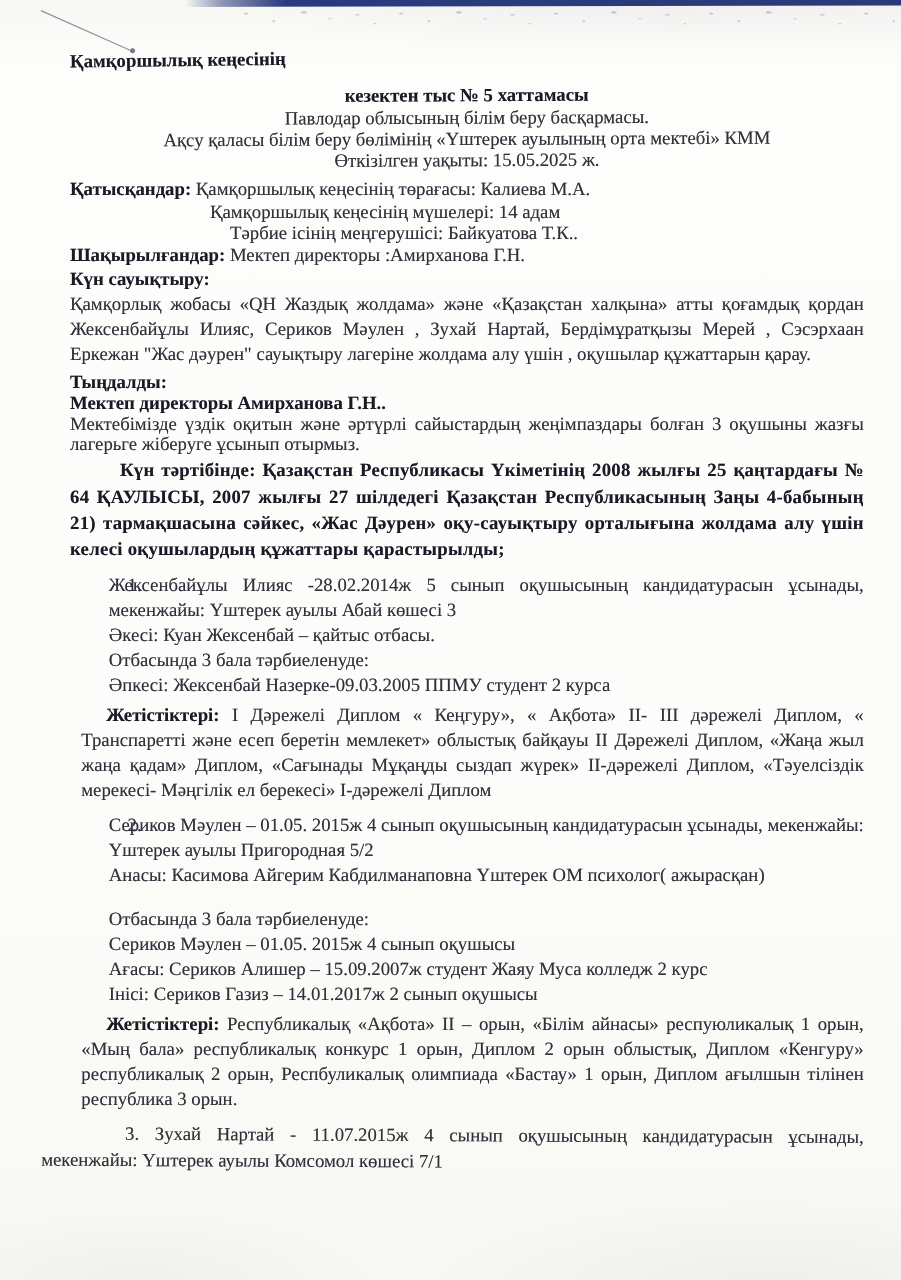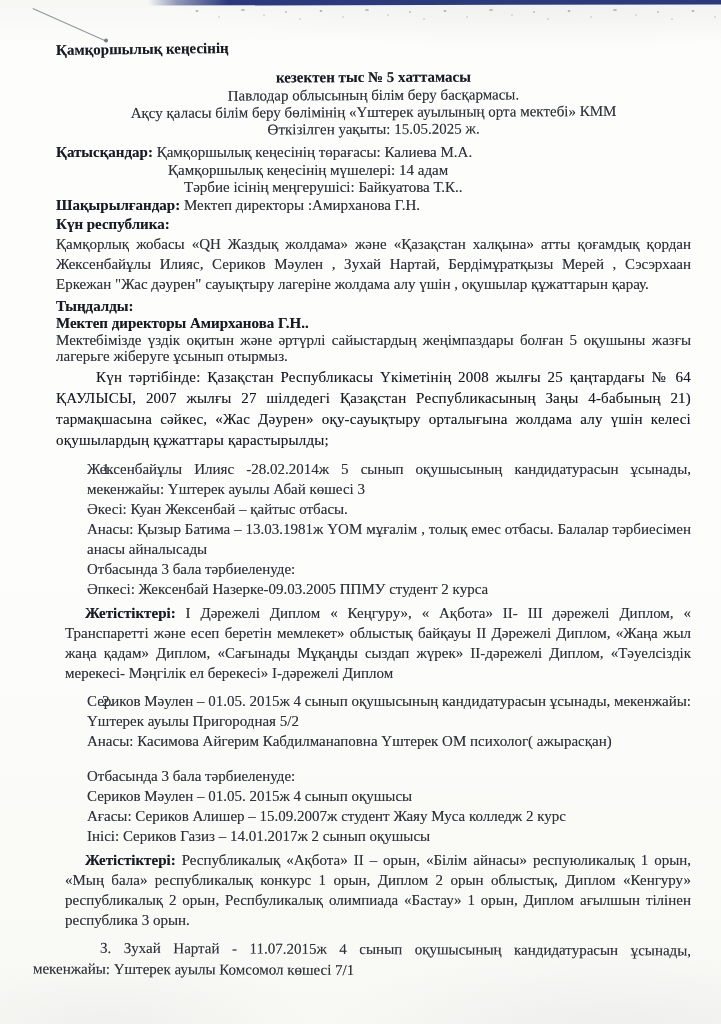--- a/index.html
+++ b/index.html
@@ -64,21 +64,21 @@
   .kv .indent1 { padding-left: 112px; }
   .kv .indent2 { padding-left: 128px; }
 
   .agenda-label { font-weight: bold; color: #181b26; line-height: 17px; margin-top: 3px; }
   .para { text-align: justify; margin: 0; }
   .agenda-text { line-height: 20px; margin: 1px 0 4px 0; }
 
   .heard-label, .heard-speaker { font-weight: bold; color: #181b26; line-height: 17px; }
   .heard-text { line-height: 16.5px; margin: 0 0 2px 0; }
 
-  .resolution { font-weight: normal; color: #181b26; line-height: 21px;
+  .resolution { font-weight: bold; color: #181b26; line-height: 21px;
                 text-indent: 40px; letter-spacing: 0.2px; margin: 1px 0 0 0; }
 
   .candidates { margin-top: 8px; }
   .cand { position: relative; padding-left: 31px; line-height: 20px; }
   .cand .num { position: absolute; left: 15px; }
   .cand-intro { position: relative; text-align: justify; }
   .cand-line { text-align: justify; }
   .gap-above { margin-top: 15px; }
   .ach { text-align: justify; line-height: 20px;
          margin: 4px 0 8px -22px; text-indent: 20px; }
@@ -112,37 +112,36 @@
         <span>Қамқоршылық кеңесінің төрағасы:   Калиева М.А.</span>
       </div>
       <div class="row indent1">Қамқоршылық кеңесінің мүшелері: 14 адам</div>
       <div class="row indent2">Тәрбие ісінің меңгерушісі:  Байкуатова Т.К..</div>
       <div class="row">
         <b>Шақырылғандар:</b>
         <span>Мектеп директоры :Амирханова Г.Н.</span>
       </div>
     </div>
 
-    <div class="agenda-label">Күн республика:</div>
+    <div class="agenda-label">Күн сауықтыру:</div>
     <p class="para agenda-text">Қамқорлық жобасы «QH Жаздық жолдама» және «Қазақстан халқына» атты қоғамдық қордан Жексенбайұлы Илияс, Сериков Мәулен , Зухай Нартай, Бердімұратқызы Мерей , Сэсэрхаан Еркежан "Жас дәурен" сауықтыру лагеріне жолдама алу үшін , оқушылар құжаттарын қарау.</p>
 
     <div class="heard-label">Тыңдалды:</div>
     <div class="heard-speaker">Мектеп директоры  Амирханова Г.Н..</div>
-    <p class="para heard-text">Мектебімізде үздік оқитын және әртүрлі сайыстардың жеңімпаздары болған  5  оқушыны жазғы лагерьге жіберуге ұсынып отырмыз.</p>
+    <p class="para heard-text">Мектебімізде үздік оқитын және әртүрлі сайыстардың жеңімпаздары болған  3  оқушыны жазғы лагерьге жіберуге ұсынып отырмыз.</p>
     <p class="para resolution">Күн тәртібінде: Қазақстан Республикасы Үкіметінің 2008 жылғы 25 қаңтардағы № 64 ҚАУЛЫСЫ, 2007 жылғы 27 шілдедегі Қазақстан Республикасының Заңы 4-бабының 21) тармақшасына сәйкес, «Жас Дәурен» оқу-сауықтыру орталығына жолдама алу үшін келесі оқушылардың құжаттары қарастырылды;</p>
 
     <div class="candidates">
 
       <div class="cand">
         <div class="cand-intro">
           <span class="num">1.</span>
           <span>Жексенбайұлы Илияс -28.02.2014ж  5 сынып оқушысының кандидатурасын ұсынады, мекенжайы: Үштерек ауылы Абай көшесі 3</span>
         </div>
         <div class="cand-line">Әкесі: Куан Жексенбай  – қайтыс отбасы.</div>
-        <div class="cand-line">Анасы:  Қызыр Батима –  13.03.1981ж ҮОМ мұғалім , толық емес отбасы. Балалар тәрбиесімен анасы айналысады</div>
         <div class="cand-line">Отбасында 3 бала тәрбиеленуде:</div>
         <div class="cand-line">Әпкесі: Жексенбай Назерке-09.03.2005 ППМУ студент 2 курса</div>
         <p class="para ach">
           <b>Жетістіктері:</b>
           <span>І Дәрежелі Диплом « Кеңгуру», « Ақбота»  ІІ- ІІІ  дәрежелі Диплом, « Транспаретті және есеп беретін мемлекет» облыстық байқауы  ІІ Дәрежелі Диплом, «Жаңа жыл жаңа қадам» Диплом,  «Сағынады Мұқаңды  сыздап жүрек» ІІ-дәрежелі Диплом, «Тәуелсіздік мерекесі- Мәңгілік  ел берекесі»  І-дәрежелі Диплом</span>
         </p>
       </div>
 
       <div class="cand">
         <div class="cand-intro">

